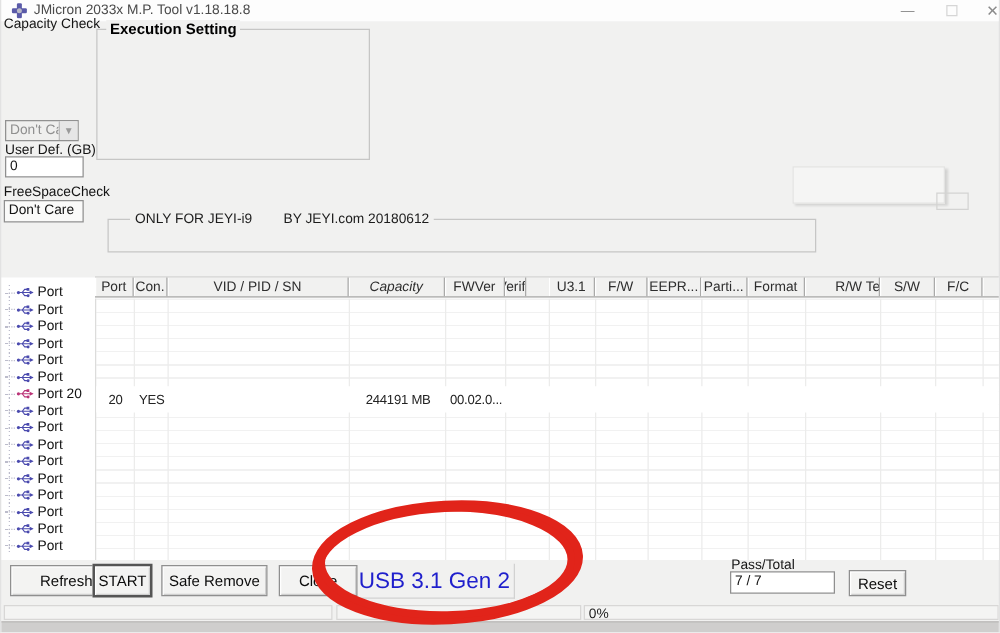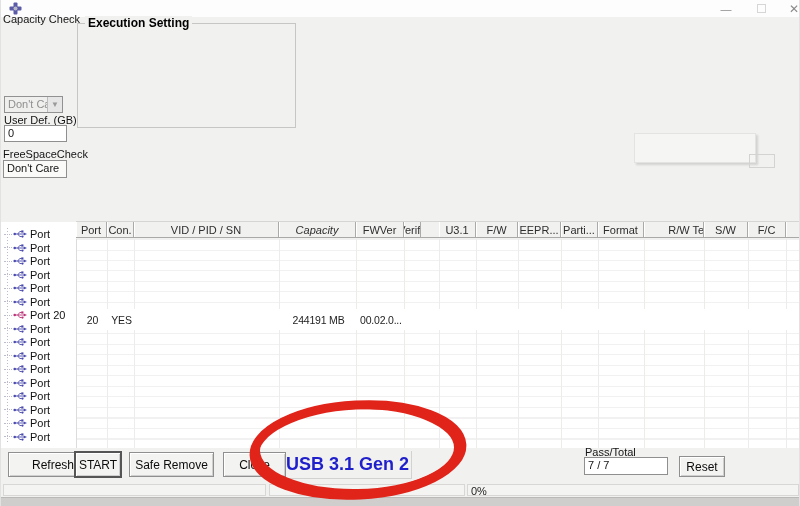--- a/index.html
+++ b/index.html
@@ -68,21 +68,21 @@
   .btn { position:absolute; background:#f3f3f2; border:1px solid #8f8f8f; display:flex; align-items:center;
          justify-content:center; font-size:12px; color:#0c0c0c; white-space:nowrap;
          box-shadow:inset 1px 1px 0 #ffffff, inset -1px -1px 0 #cfcfcf; cursor:default; }
   #btn-refresh { left:7px;  top:452px; width:68px; height:25px;padding-left:22px; }
   #btn-start   { left:73px; top:451px; width:48px; height:27px; border:2px solid #555; }
   #btn-safe    { left:128px;top:452px; width:85px; height:25px; }
   #btn-close   { left:222px;top:452px; width:63px; height:25px; }
   #usb-panel { position:absolute; left:283px; top:451px; width:128px; height:28px;
                border-right:1px solid #d2d2d1; border-bottom:1px solid #d2d2d1;
                display:flex; align-items:center; justify-content:center; }
-  #usb-label { font-size:18px; font-weight:bold; color:#1f1fcc; white-space:nowrap;text-align:center; }
+  #usb-label { font-size:18px; font-weight:normal; color:#1f1fcc; white-space:nowrap;text-align:center; }
   #passtotal-label { left:584px; top:446px; }
   #passtotal-field { left:583px; top:457px; width:84px; height:18px; }
   #btn-reset { left:678px; top:456px; width:46px; height:21px; }
 
   
   #statusbar { position:absolute; left:0; top:483px; width:800px; height:14px; background:#f1f1f0; }
   .spanel { position:absolute; top:1px; height:12px; background:#f4f4f3; border:1px solid #d8d7d6; }
   #spanel1 { left:2px;   width:263px; }
   #spanel2 { left:268px; width:196px; }
   #spanel3 { left:466px; width:332px; font-size:11px; color:#1d1d1d; padding:0 0 0 3px; line-height:12px; }
@@ -96,20 +96,21 @@
 <body>
 
 <div id="app">
 
   <div class="titlebar">
     <svg class="ticon" width="13" height="13" viewBox="0 0 13 13">
       <rect x="4.5" y="0.5" width="4" height="12" rx="1" fill="#5a5aa8"></rect>
       <rect x="0.5" y="4.5" width="12" height="4" rx="1" fill="#5a5aa8"></rect>
       <circle cx="6.5" cy="6.5" r="2" fill="#b9b9c6"></circle>
     </svg>
+    <span class="ttext">JMicron 2033x M.P. Tool v1.18.18.8</span>
     <div class="wc wc-min">—</div>
     <div class="wc wc-max">
         <span class="sq"></span>
       </div>
     <div class="wc wc-close">✕</div>
   </div>
 
   <div class="lbl" style="left:2px; top:13px;">Capacity Check</div>
 
   <div class="groupbox" style="left:76px; top:23px; width:219px; height:105px;padding-left:17px;">
@@ -120,20 +121,26 @@
     <span class="cval">Don't Care</span>
     <span class="carrow">▼</span>
   </div>
 
   <div class="lbl" style="left:3px; top:114px;">User Def. (GB)</div>
   <div class="field" style="left:3px; top:125px; width:63px; height:17px;">0</div>
 
   <div class="lbl" style="left:2px; top:148px;">FreeSpaceCheck</div>
   <div class="field" style="left:2px; top:160px; width:64px; height:18px; background:#fafaf9;">Don't Care</div>
 
+  <div class="groupbox" style="left:85px; top:175px; width:567px; height:27px;">
+    <span class="gb-jeyi-label">
+      <span>ONLY FOR JEYI-i9</span>
+      <span>BY JEYI.com  20180612</span>
+    </span>
+  </div>
 
   <div class="blankbtn"></div>
   <div class="tinybox"></div>
 
   <div id="tree">
     <div class="guide"></div>
   <div class="tree-item" style="top: 5px;">
         <span class="stub"></span>
         <svg width="14" height="10" viewBox="0 0 28 20">
           <circle cx="3.5" cy="10" r="2.6" fill="#4a4aae"></circle>

